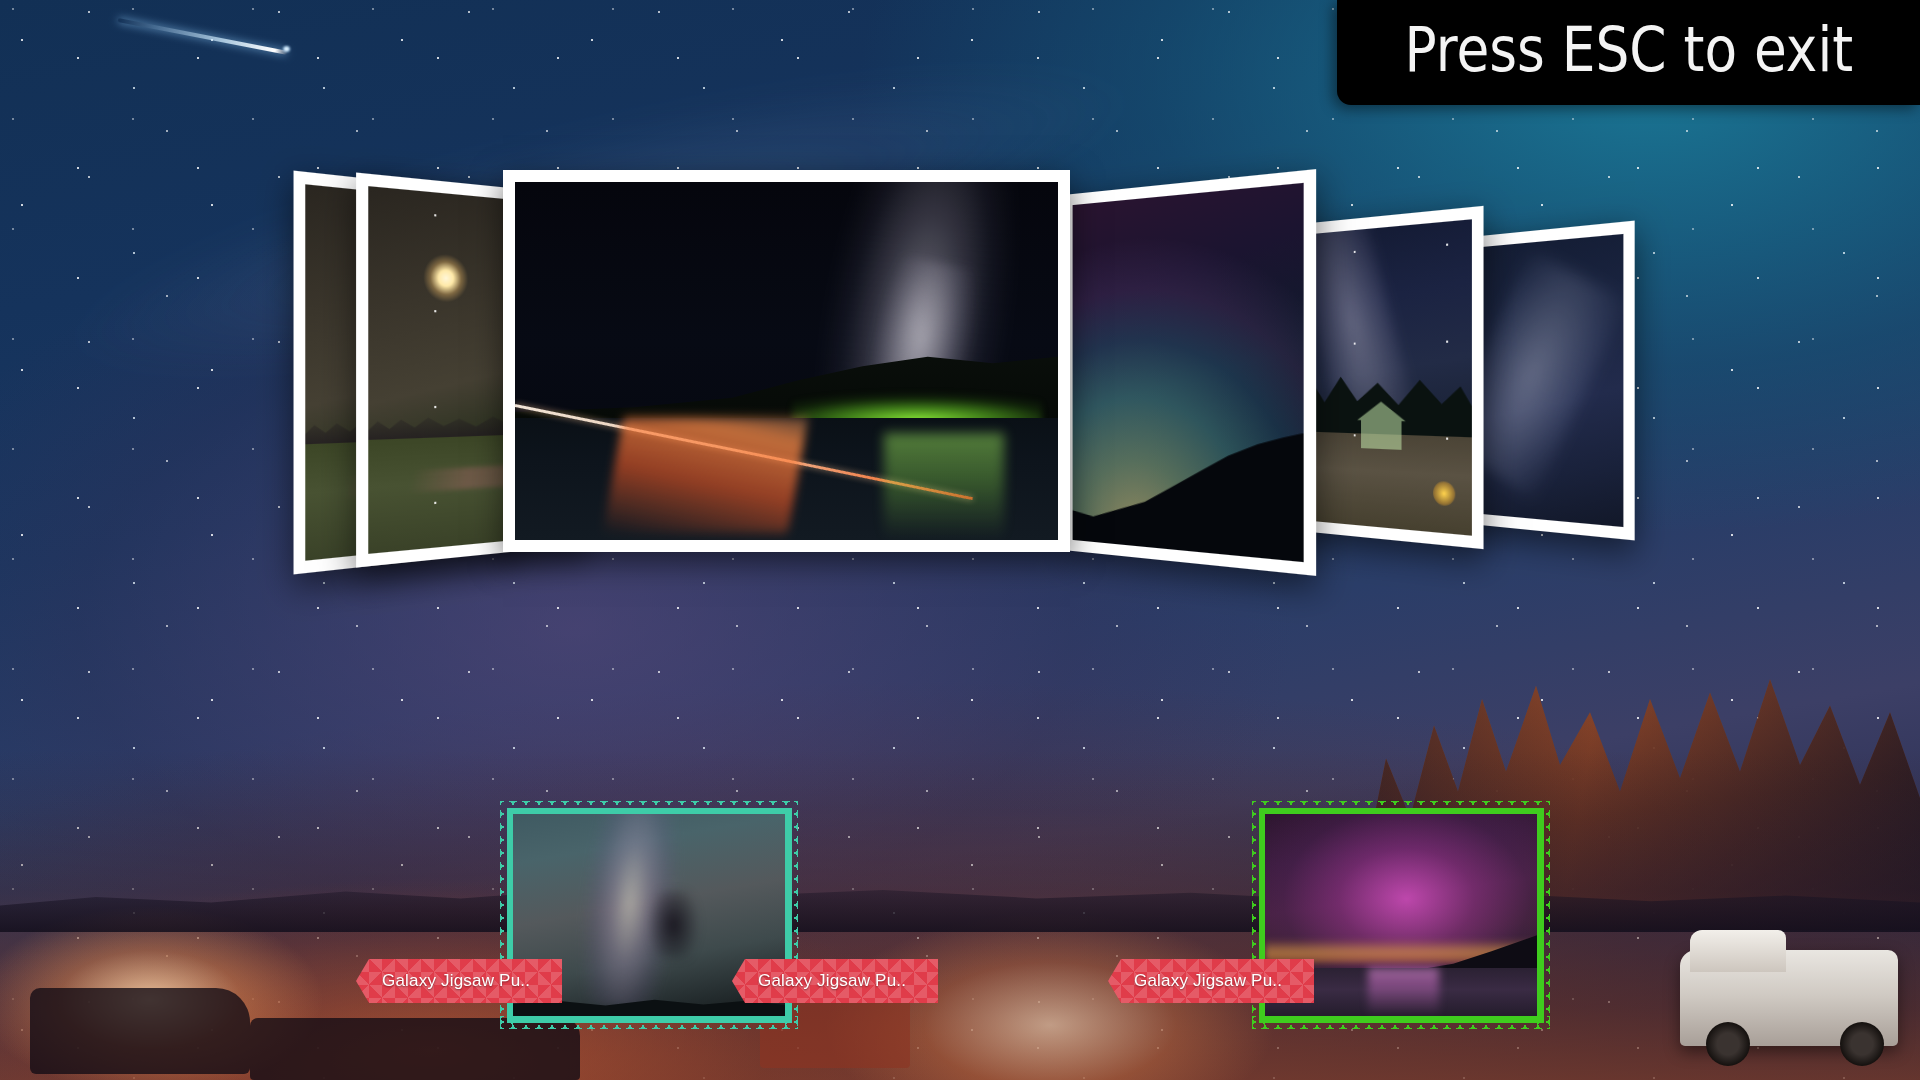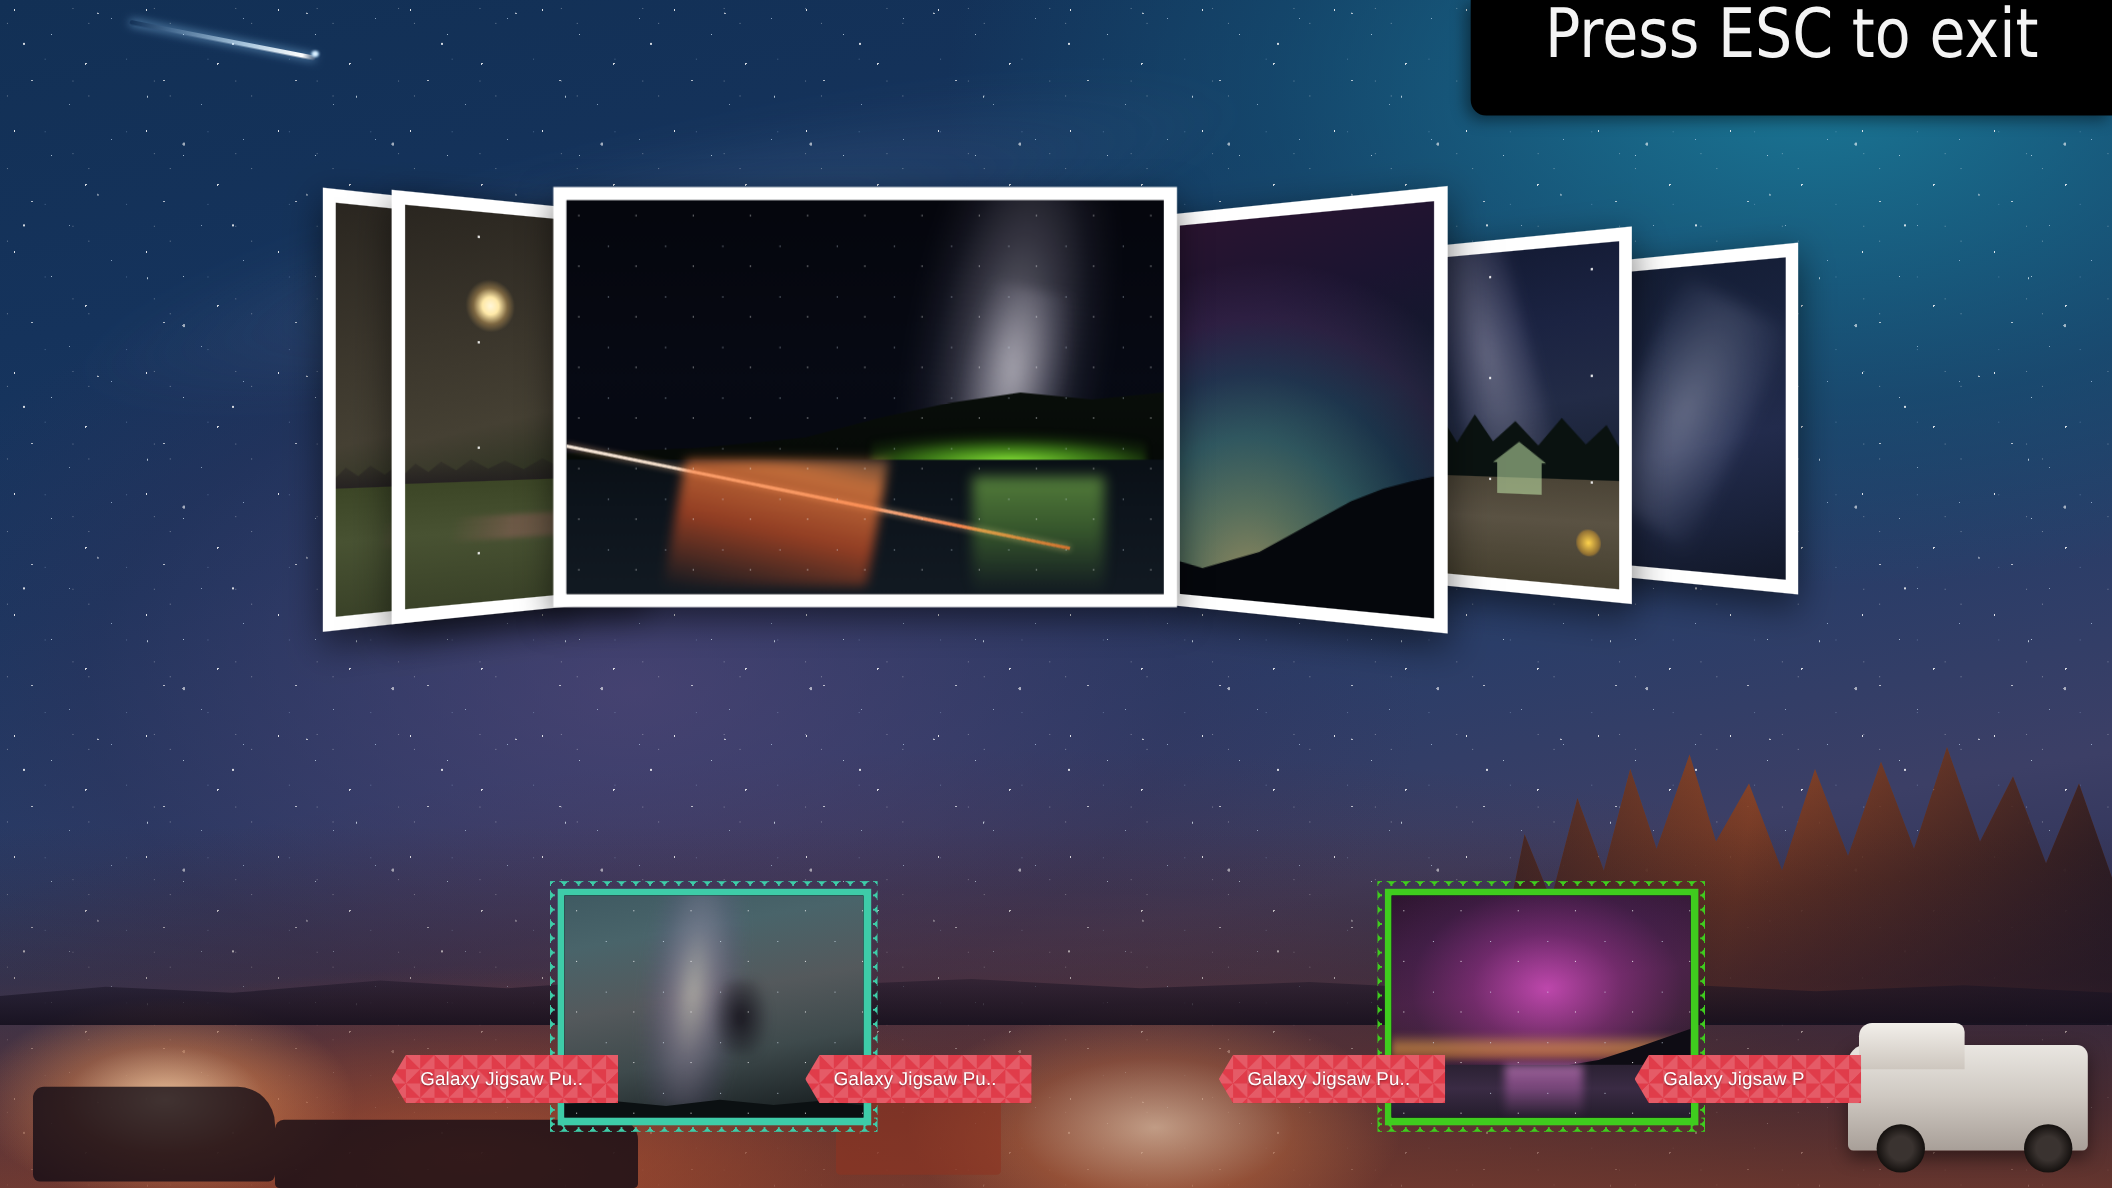--- a/index.html
+++ b/index.html
@@ -158,21 +158,21 @@
     background: radial-gradient(ellipse at 45% 35%, rgba(235,233,230,.85) 0%, rgba(170,166,162,.60) 55%, rgba(0,0,0,0) 100%);
     filter: blur(1px);
   }
 
   
   #esc-banner {
     position: absolute;
     left: 1337px; top: 0; width: 583px; height: 105px;
     background: #000000;
     border-radius: 0 0 0 14px;
-    display: flex; align-items: flex-start; justify-content: center;
+    display: flex; align-items: center; justify-content: center;
     z-index: 60;
     box-shadow: -4px 4px 14px rgba(0,0,0,.45);
   }
   #esc-banner .esc-text {
     color: #f4f4f4;
     font-family: "Liberation Sans Narrow", "DejaVu Sans", sans-serif;
     font-size: 62px;
     font-weight: 400;
     letter-spacing: 0px;
     transform: scaleX(0.86);
@@ -628,22 +628,16 @@
       </div>
     </div>
 
     <div class="stamp-wrap" id="wrap-2">
 
       <div class="caption" style="background-color: rgb(224, 60, 74);">
         <span class="cap-text" style="color: rgb(255, 255, 255);">Galaxy Jigsaw Pu..</span>
       </div>
     </div>
 
-    <div class="stamp-wrap" id="wrap-3">
-
-      <div class="caption" style="background-color: rgb(224, 60, 74);">
-        <span class="cap-text" style="color: rgb(255, 255, 255);">Galaxy Jigsaw P</span>
-      </div>
-    </div>
 
   </div>
 
 </div>
 
 </body></html>

